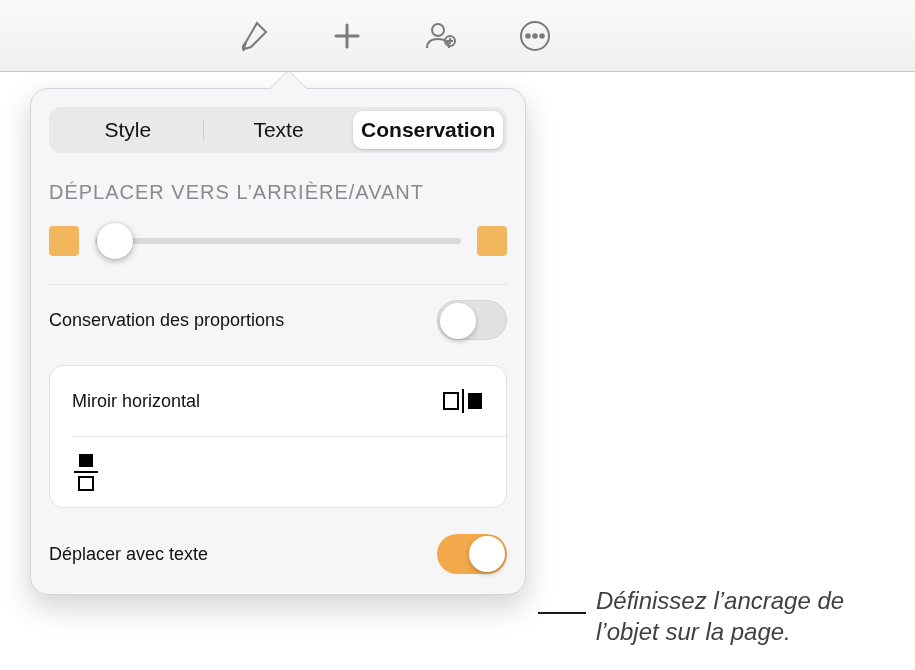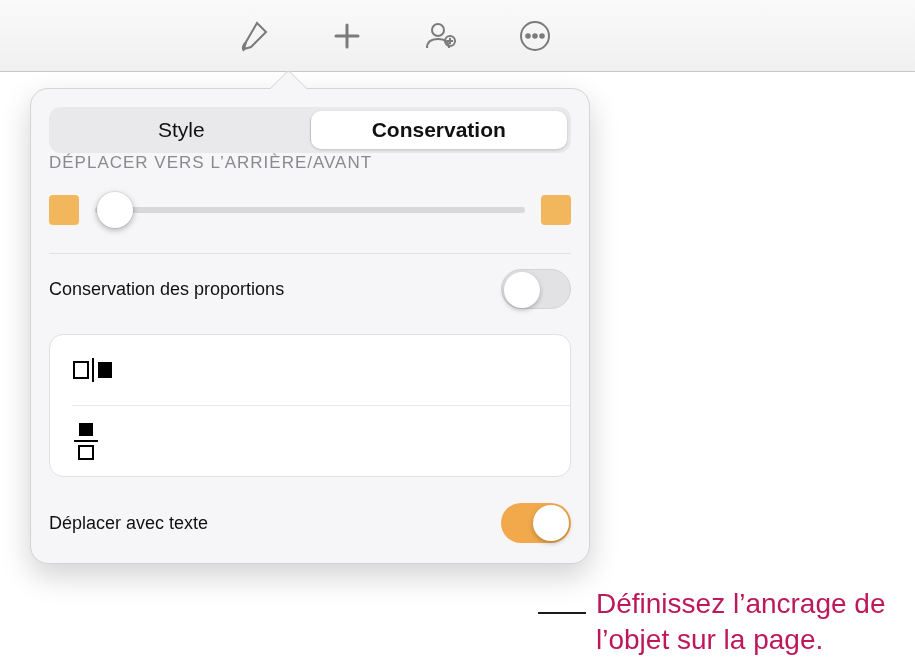--- a/index.html
+++ b/index.html
@@ -22,21 +22,21 @@
   }
   .tb-icon {
     width: 46px; height: 46px;
     display: flex; align-items: center; justify-content: center;
     color: #7b7b7b;
   }
   .panel {
     position: absolute;
     left: 30px;
     top: 88px;
-    width: 560px;
+    width: 496px;
     background: #f6f6f8;
     border: 1px solid #d4d4d6;
     border-radius: 18px;
     box-shadow: 0 12px 30px rgba(0,0,0,0.18), 0 0 0 6px rgba(255,255,255,0.4);
     padding: 18px 18px 0 18px;
   }
   .panel::before{
     content:"";
     position:absolute;
     top:-14px;
@@ -66,21 +66,22 @@
   }
   .seg-item.selected {
     background:#fff;
     font-weight:600;
     box-shadow: 0 1px 3px rgba(0,0,0,0.18);
   }
   .seg-divider{
     width:1px;background:#cfcfd2;align-self:stretch;margin:8px 0;
   }
   .section-header{
-    font-size:17px;
+    margin-top:28px;
+    font-size:20px;
     letter-spacing:1px;
     color:#8a8a8e;
     text-transform:uppercase;
   }
   .slider-row{
     display:flex;
     align-items:center;
     gap:16px;
     margin-top:22px;
     padding-bottom:28px;
@@ -128,23 +129,24 @@
     top:612px;
     width:48px;
     height:0;
     border-top:2px solid #1a1a1a;
   }
   .callout-text{
     position:absolute;
     left:596px;
     top:586px;
     width:310px;
-    font-size:28px;
+    font-size:24px;
     line-height:1.28;
-    color:#be185d;
+    color:#404040;
+    font-style:italic;
   }
 </style>
 </head>
 <body>
 
 <div class="toolbar">
   <div class="tb-icon">
     <svg width="36" height="36" viewBox="0 0 36 36" fill="none" stroke="#7b7b7b" stroke-width="2">
       <path d="M22 5 L31 14 L16 29 L9 31 L11 24 Z"></path>
       <path d="M11 24 Q6 29 9 33"></path>
@@ -175,20 +177,23 @@
   </div>
 </div>
 
 <div class="panel">
 
   <div class="segmented">
     <div class="seg-item">
         <span>Style</span>
       </div>
     <div class="seg-divider"></div>
+    <div class="seg-item">
+        <span>Texte</span>
+      </div>
     <div class="seg-item selected">
         <span>Conservation</span>
       </div>
   </div>
 
   <div class="section-header">DÉPLACER VERS L’ARRIÈRE/AVANT</div>
 
   <div class="slider-row">
     <div class="end-box"></div>
     <div class="slider-track">
@@ -199,20 +204,21 @@
 
   <div class="row">
     <div class="row-label">Conservation des proportions</div>
     <div class="toggle off">
       <div class="toggle-knob"></div>
     </div>
   </div>
 
   <div class="card">
     <div class="row">
+      <div class="row-label">Miroir horizontal</div>
       <div class="mirror-icon flip-h-icon">
         <svg width="42" height="28" viewBox="0 0 42 28">
           <rect x="2" y="6" width="14" height="16" fill="none" stroke="#000" stroke-width="2"></rect>
           <line x1="21" y1="2" x2="21" y2="26" stroke="#000" stroke-width="2"></line>
           <rect x="26" y="6" width="14" height="16" fill="#000"></rect>
         </svg>
       </div>
     </div>
     <div class="card-divider"></div>
     <div class="row">

